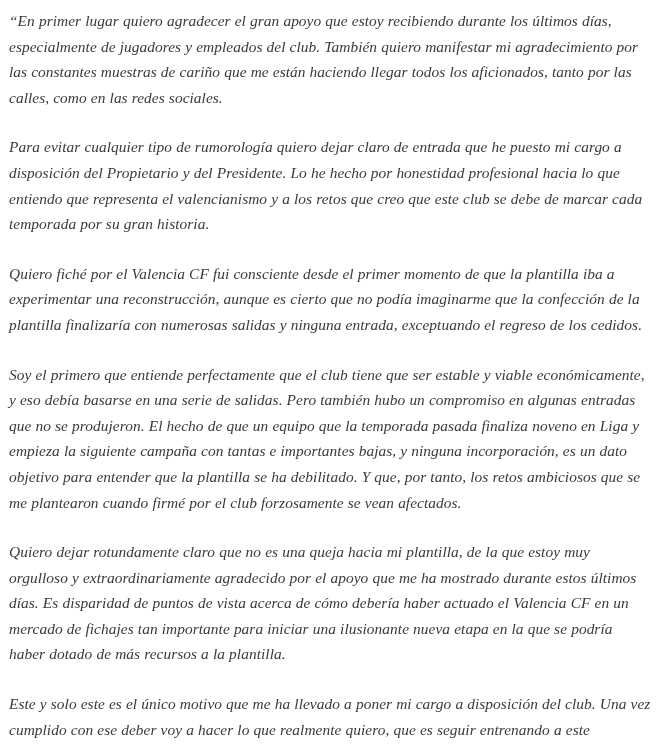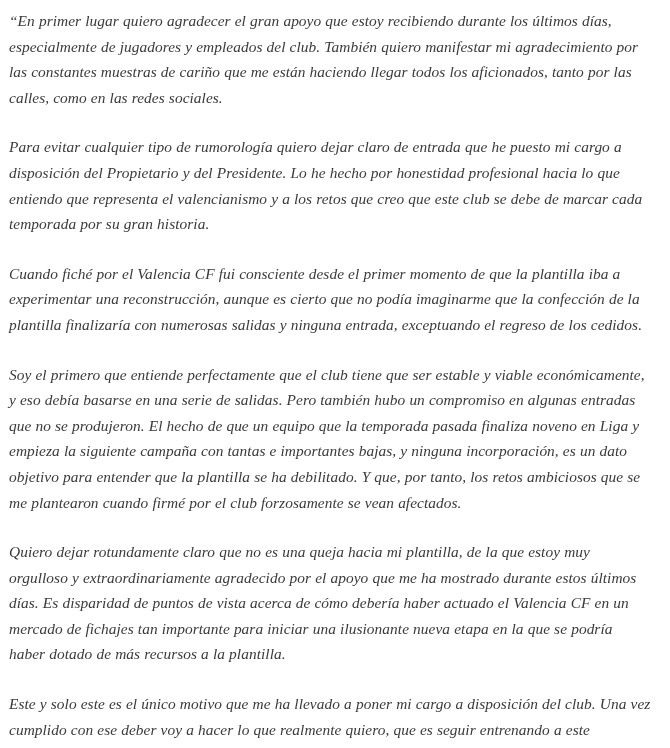--- a/index.html
+++ b/index.html
@@ -37,17 +37,17 @@
   .statement-paragraph:last-child {
     margin-bottom: 0;
   }
 </style>
 </head>
 <body>
 
 <article id="statement-document">
   <p class="statement-paragraph">“En primer lugar quiero agradecer el gran apoyo que estoy recibiendo durante los últimos días, especialmente de jugadores y empleados del club. También quiero manifestar mi agradecimiento por las constantes muestras de cariño que me están haciendo llegar todos los aficionados, tanto por las calles, como en las redes sociales.</p>
   <p class="statement-paragraph">Para evitar cualquier tipo de rumorología quiero dejar claro de entrada que he puesto mi cargo a disposición del Propietario y del Presidente. Lo he hecho por honestidad profesional hacia lo que entiendo que representa el valencianismo y a los retos que creo que este club se debe de marcar cada temporada por su gran historia.</p>
-  <p class="statement-paragraph">Cuando fiché por el Valencia CF fui consciente desde el primer momento de que la plantilla iba a experimentar una reconstrucción, aunque es cierto que no podía imaginarme que la confección de la plantilla finalizaría con numerosas salidas y ninguna entrada, exceptuando el regreso de los cedidos.</p>
+  <p class="statement-paragraph">Quiero fiché por el Valencia CF fui consciente desde el primer momento de que la plantilla iba a experimentar una reconstrucción, aunque es cierto que no podía imaginarme que la confección de la plantilla finalizaría con numerosas salidas y ninguna entrada, exceptuando el regreso de los cedidos.</p>
   <p class="statement-paragraph">Soy el primero que entiende perfectamente que el club tiene que ser estable y viable económicamente, y eso debía basarse en una serie de salidas. Pero también hubo un compromiso en algunas entradas que no se produjeron. El hecho de que un equipo que la temporada pasada finaliza noveno en Liga y empieza la siguiente campaña con tantas e importantes bajas, y ninguna incorporación, es un dato objetivo para entender que la plantilla se ha debilitado. Y que, por tanto, los retos ambiciosos que se me plantearon cuando firmé por el club forzosamente se vean afectados.</p>
   <p class="statement-paragraph">Quiero dejar rotundamente claro que no es una queja hacia mi plantilla, de la que estoy muy orgulloso y extraordinariamente agradecido por el apoyo que me ha mostrado durante estos últimos días. Es disparidad de puntos de vista acerca de cómo debería haber actuado el Valencia CF en un mercado de fichajes tan importante para iniciar una ilusionante nueva etapa en la que se podría haber dotado de más recursos a la plantilla.</p>
   <p class="statement-paragraph">Este y solo este es el único motivo que me ha llevado a poner mi cargo a disposición del club. Una vez cumplido con ese deber voy a hacer lo que realmente quiero, que es seguir entrenando a este maravilloso equipo. Seguiré siendo muy feliz en esta ciudad, y seguiré estando muy responsabilizado con mi afición, motivado e ilusionado. Haré los mayores esfuerzos posibles para sacar el máximo rendimiento a esta plantilla y dar las máximas alegrías a la afición”</p>
 </article>
 
 </body></html>

